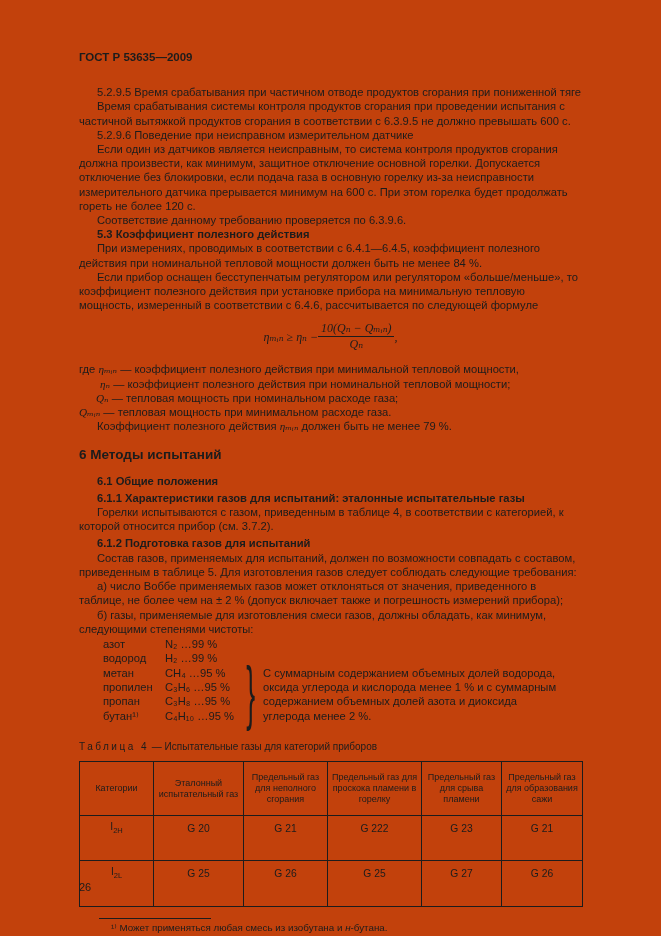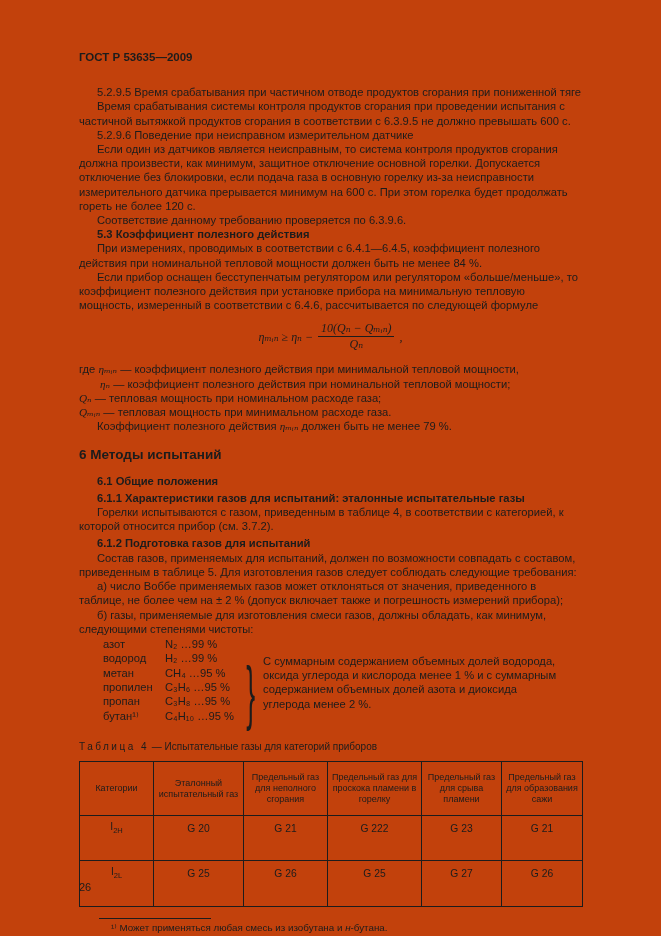--- a/index.html
+++ b/index.html
@@ -16,45 +16,45 @@
     line-height:14.2px;
     padding:50px 79px 0 79px;
   }
   .doc-header { font-weight:bold; font-size:11.5px; margin-bottom:21px; }
   p.ind { text-indent:18px; }
   p.bold { font-weight:bold; }
   .mt3 { margin-top:3px; }
   .sec-head { font-weight:bold; font-size:13.5px; margin:15px 0 11px; }
 
   .formula {
-    display:flex; justify-content:center; align-items:center; gap:5px;
+    display:flex; justify-content:center; align-items:center; 
     margin:10px 0 11px;
     font-family:"Liberation Serif","DejaVu Serif",serif;
     font-style:italic; font-size:12px;
   }
   .frac { display:inline-flex; flex-direction:column; align-items:center; line-height:13px; }
   .frac .num { border-bottom:1px solid #1c1c1c; padding:0 3px 1px; }
   .frac .den { padding-top:1px; }
   .var { font-family:"Liberation Serif","DejaVu Serif",serif; font-style:italic; }
 
   .where-2 { margin-left:21px; }
-  .where-3 { }
+  .where-3 { margin-left:17px; }
   .where-4 { }
 
   .gas-block { position:relative; height:88px; margin:1px 0 2px; }
   .gas-rows { position:absolute; left:24px; top:0; }
   .gas-row { display:flex; height:14.4px; }
   .gas-name { width:62px; }
   .gas-brace {
     position:absolute; left:160px; top:26px;
     font-size:70px; line-height:58px; font-weight:normal;
     transform:scaleX(0.38); transform-origin:center;
     color:#1c1c1c;
   }
-  .gas-note { position:absolute; left:184px; top:17px; white-space:pre-line; }
+  .gas-note { position:absolute; left:184px; top:29px; white-space:pre-line; }
 
   .tbl-caption { margin:15px 0 7px; font-size:10px; }
   .tbl-caption .sp { letter-spacing:2.5px; }
   table.t4 { border-collapse:collapse; table-layout:fixed; width:503px; font-size:10.3px; }
   .t4 th, .t4 td { border:1px solid #1c1c1c; }
   .t4 th {
     font-size:9px; line-height:11px; font-weight:normal;
     text-align:center; vertical-align:middle; padding:4px 3px; height:54px;
   }
   .t4 td { padding:4px 4px 22px; height:21px; vertical-align:middle; text-align:center;margin-top:32px; }

